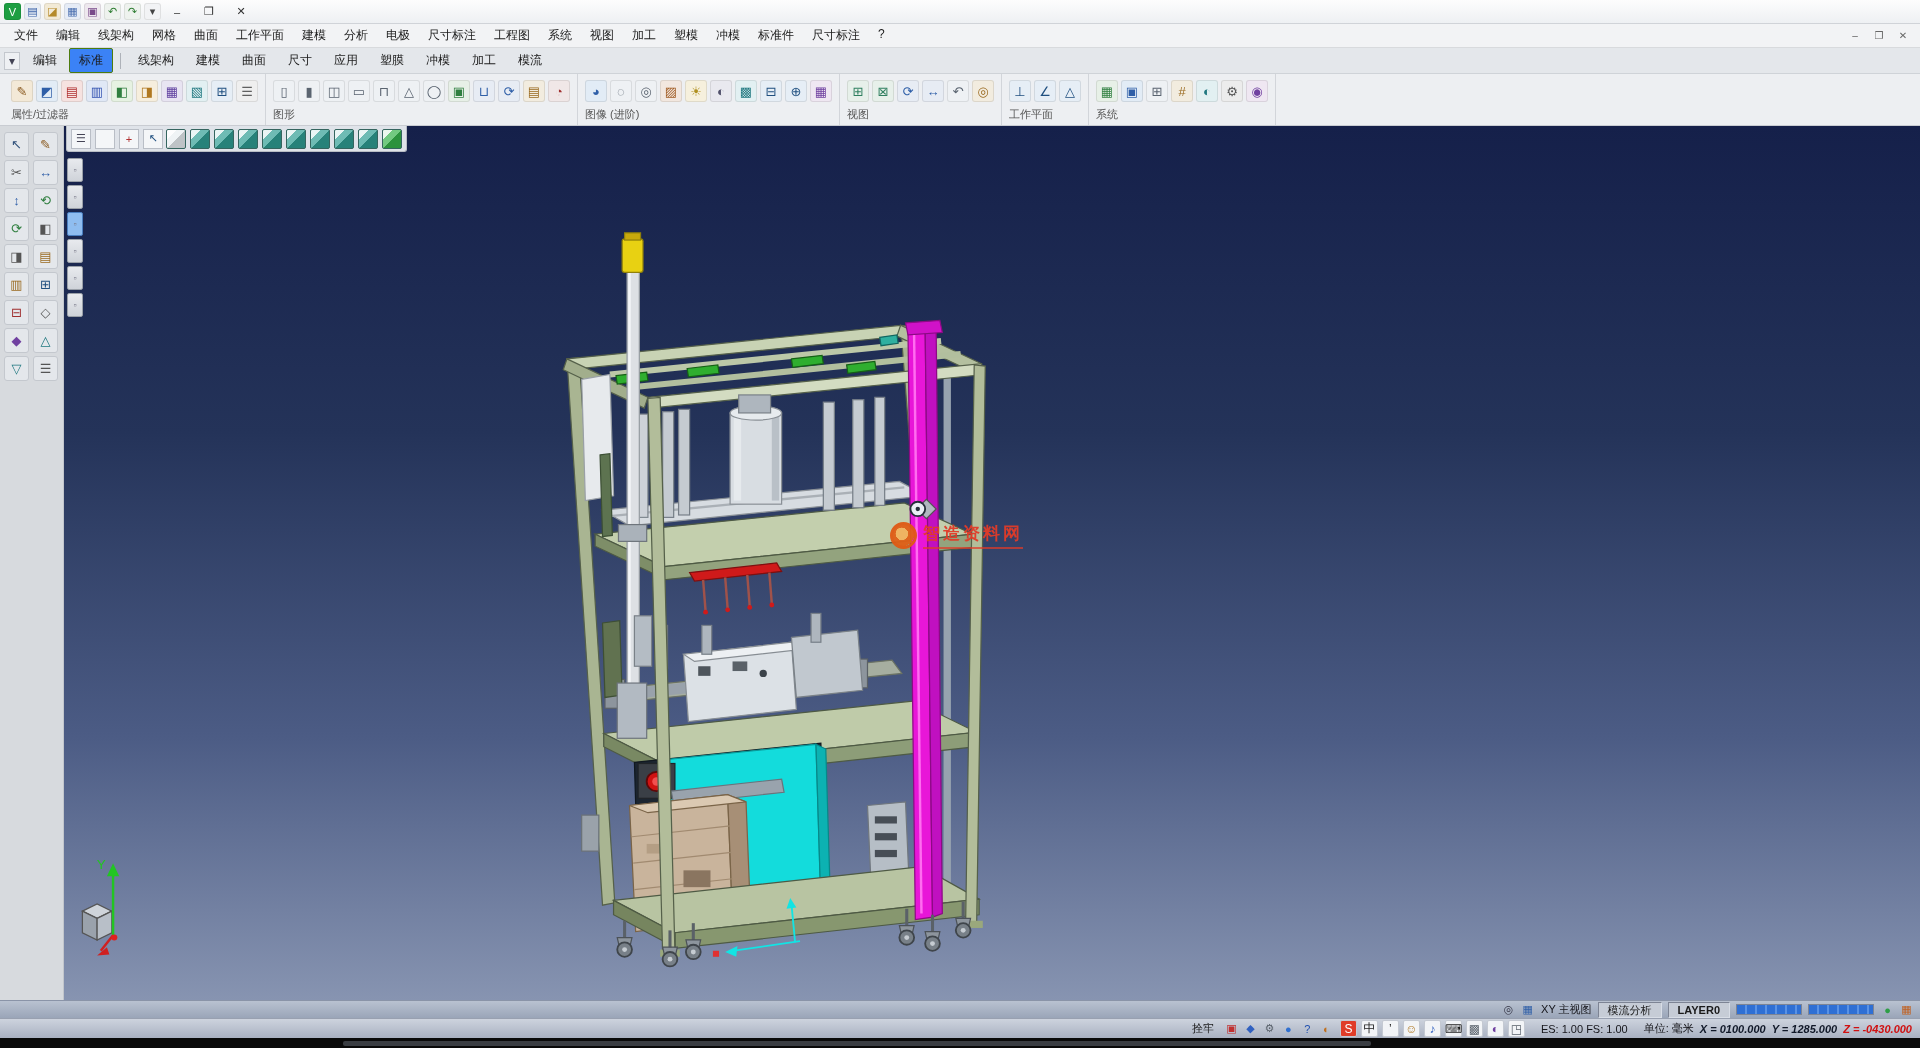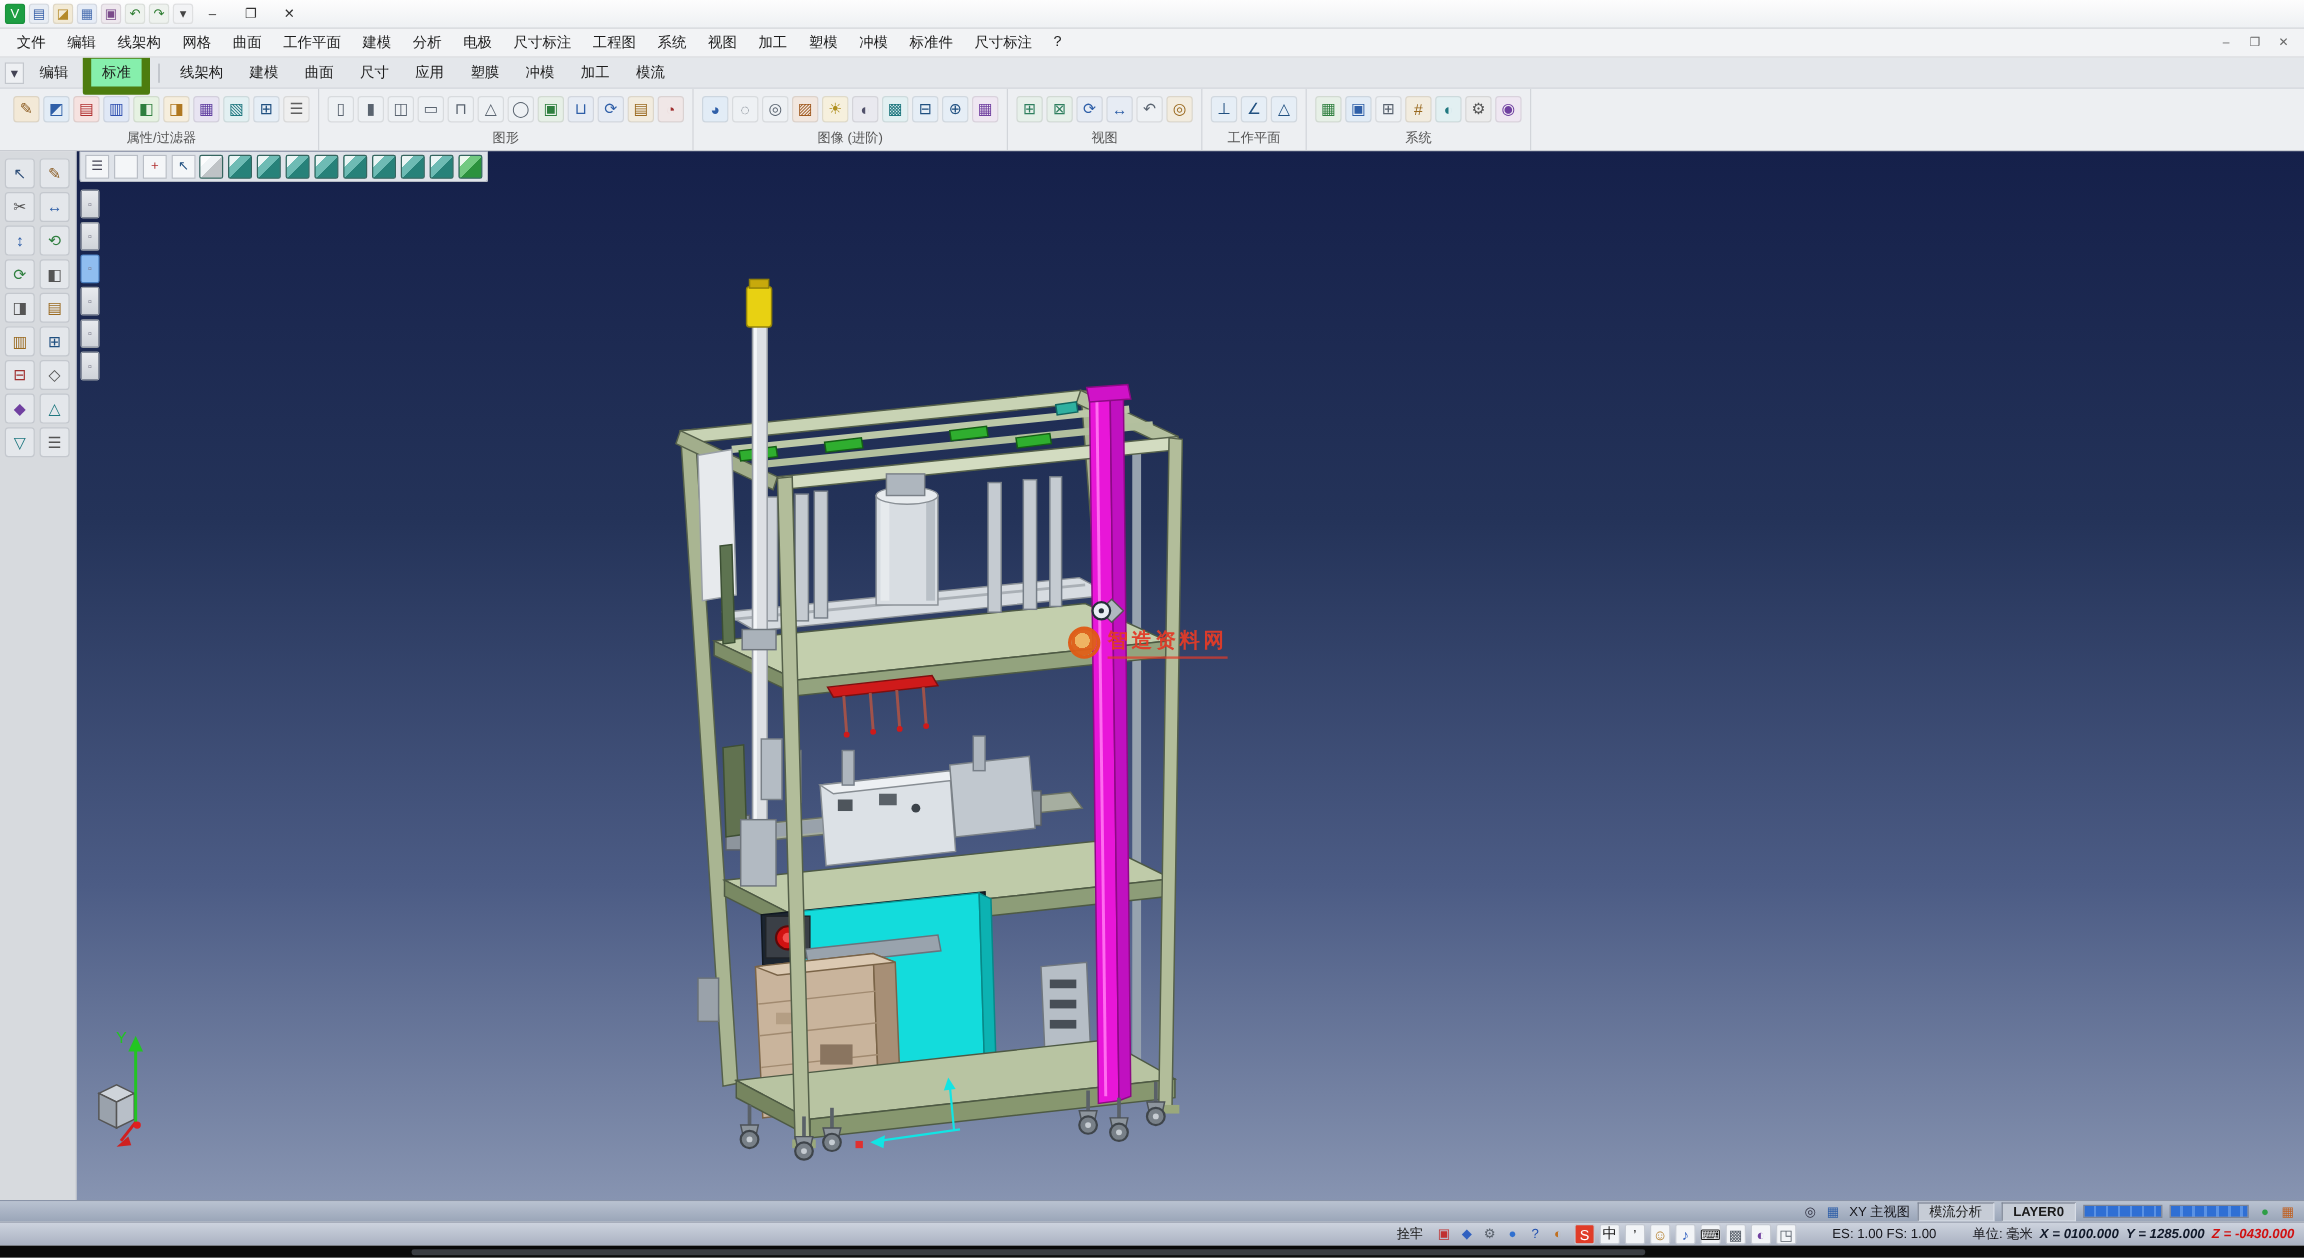--- a/index.html
+++ b/index.html
@@ -26,31 +26,31 @@
   .mdi { position:absolute; right:6px; top:2px; display:flex; gap:2px; }
   .mdi .winbtn { width:22px; height:18px; color:#666; font-size:10px; }
 
   
   .tabbar { height:26px; background:#e4e7eb; border-bottom:1px solid #cfd3d8;
             display:flex; align-items:center; padding:0 4px; }
   .tab-dd { width:16px; height:18px; display:inline-flex; align-items:center; justify-content:center;
             color:#445; border:1px solid #c3c7cd; background:#eef0f3; margin-right:3px; }
   .tabs { display:flex; align-items:center; gap:2px; }
   .tab { padding:3px 9px; color:#1c1c1c; border:1px solid transparent; }
-  .tab.selected { background:#86efac; border:7px solid #4d7c0f; border-radius:2px; }
+  .tab.selected { background:#3b82f6; border:1px solid #4d7c0f; border-radius:2px; }
   .list-sep { width:1px; height:16px; background:#aeb2b9; margin:0 5px; display:inline-block; }
 
   
   .toolbar { height:52px; background:#edeff2; border-bottom:1px solid #c9ccd2;
              display:flex; align-items:stretch; padding:0 4px; overflow:hidden; }
   .tgroup { display:flex; flex-direction:column; border-right:1px solid #d2d5da; padding:3px 7px 0; }
   .ticons { display:flex; gap:3px; align-items:center; flex:1; }
   .ticon { width:22px; height:22px; border-radius:3px; display:inline-flex; align-items:center;
            justify-content:center; font-size:13px; border:1px solid rgba(0,0,0,.09); }
-  .tlabel { text-align:center; font-size:11px; color:#555; padding:2px 0 3px; }
+  .tlabel { font-size:11px; color:#555; padding:2px 0 3px; }
 
   
   .main { position:absolute; top:126px; bottom:48px; left:0; right:0; display:flex; }
   .sidebar { width:64px; background:#d7dade; border-right:1px solid #c2c6cc; padding:6px 2px; }
   .side-grid { display:grid; grid-template-columns:26px 26px; gap:3px; justify-content:center; }
   .side-icon { width:25px; height:25px; background:#e4e7eb; border:1px solid #c4c8ce; border-radius:3px;
                display:inline-flex; align-items:center; justify-content:center; font-size:13px; color:#4a5560; }
 
   .viewport { flex:1; position:relative; overflow:hidden;
               background:linear-gradient(180deg,#15204a 0%,#243359 35%,#4c5c85 70%,#8794b1 100%); }
@@ -88,21 +88,21 @@
   .st-icon, .sa-icon { width:15px; height:15px; display:inline-flex; align-items:center; justify-content:center;
              font-size:11px; }
   .ime-icon { width:17px; height:17px; display:inline-flex; align-items:center; justify-content:center;
               font-size:12px; background:#f2f4f7; border:1px solid #c4c9d2; border-radius:2px; }
   .sunken { background:#c6ccd6; border:1px solid #7d8494; border-bottom-color:#d8dde6; border-right-color:#d8dde6;
             padding:0 9px; line-height:14px; }
   .layer { font-weight:bold; }
   .pbar { width:66px; height:11px; border:1px solid #7d8494;
           background:repeating-linear-gradient(90deg,#2f6fd4 0 8px,#5a92e4 8px 10px); }
   .view-label { color:#15151a; }
-  .scale-text, .units-text { color:#15151a; margin-left:24px; }
+  .scale-text, .units-text { color:#15151a; margin-left:10px; }
   .coord { font-weight:bold; color:#101828;font-style:italic; }
   .coord-z { color:#d01010; }
   .snap-label { padding:0 4px; }
 
   .bottomstrip { position:absolute; left:0; right:0; bottom:0; height:10px; background:#0a0a0a; }
   .strip-seg { position:absolute; left:343px; width:1028px; top:3px; height:5px; background:#3a3d42; border-radius:2px; }
 </style>
 </head>
 <body>
 

